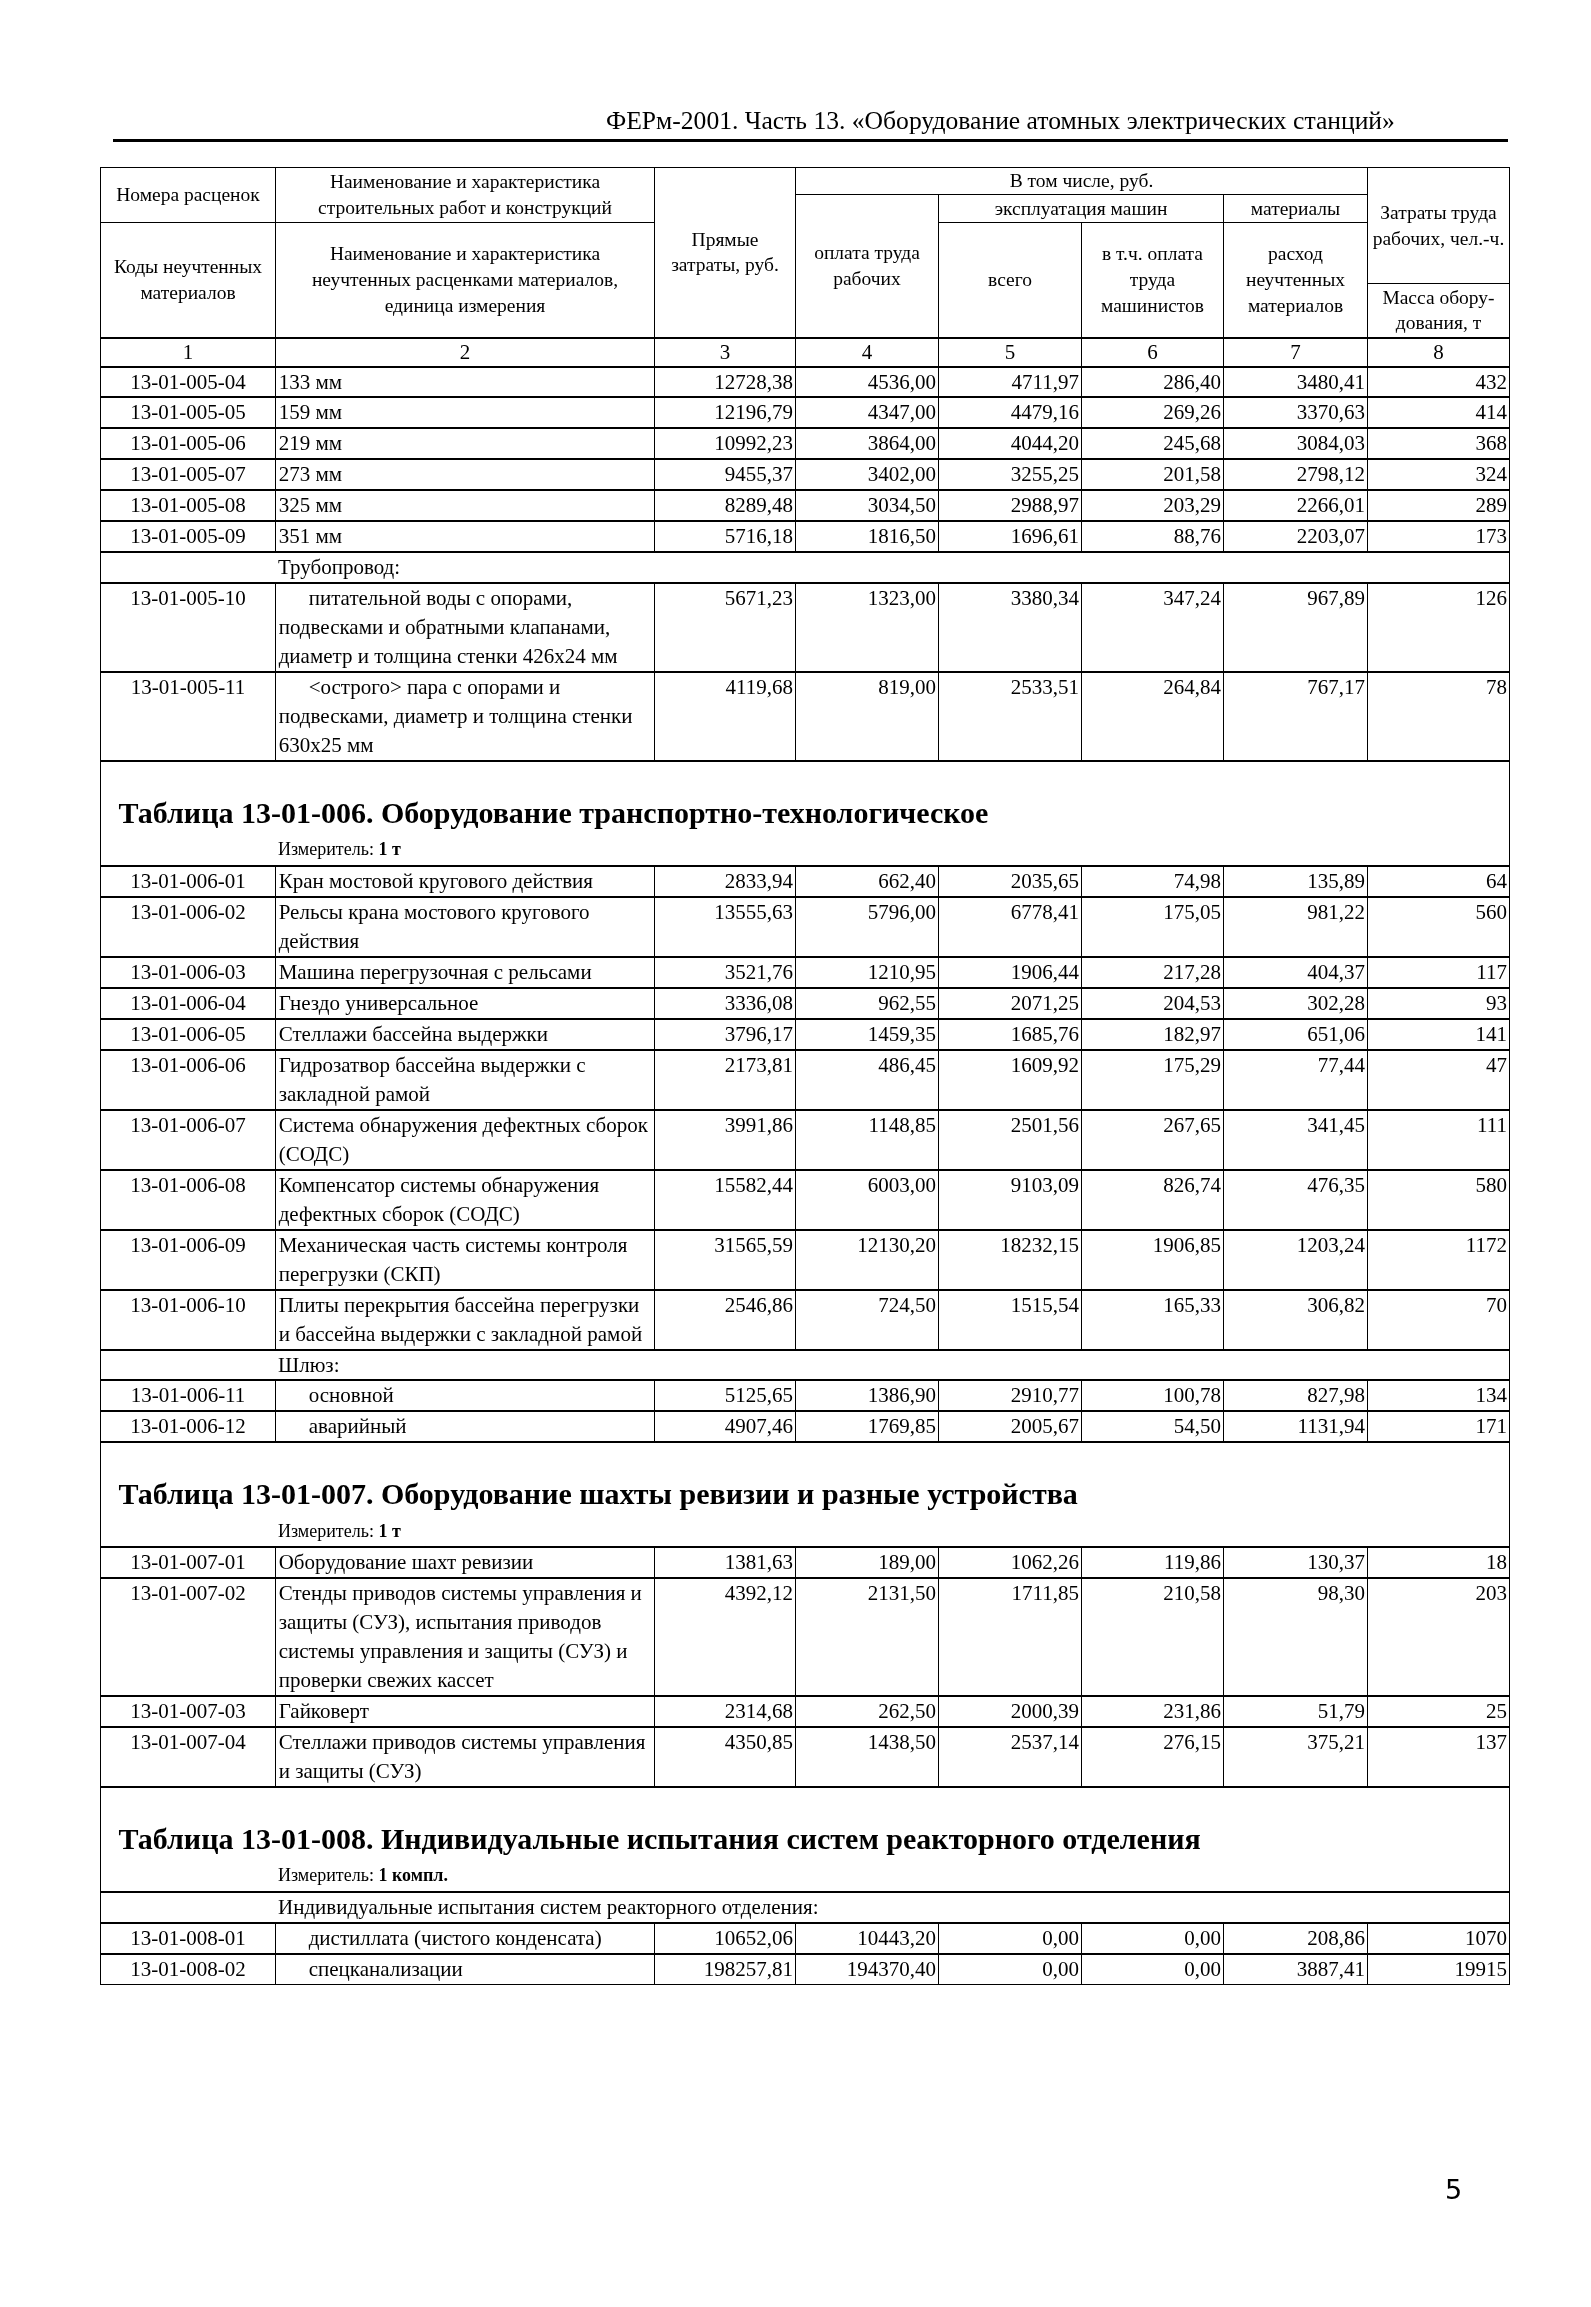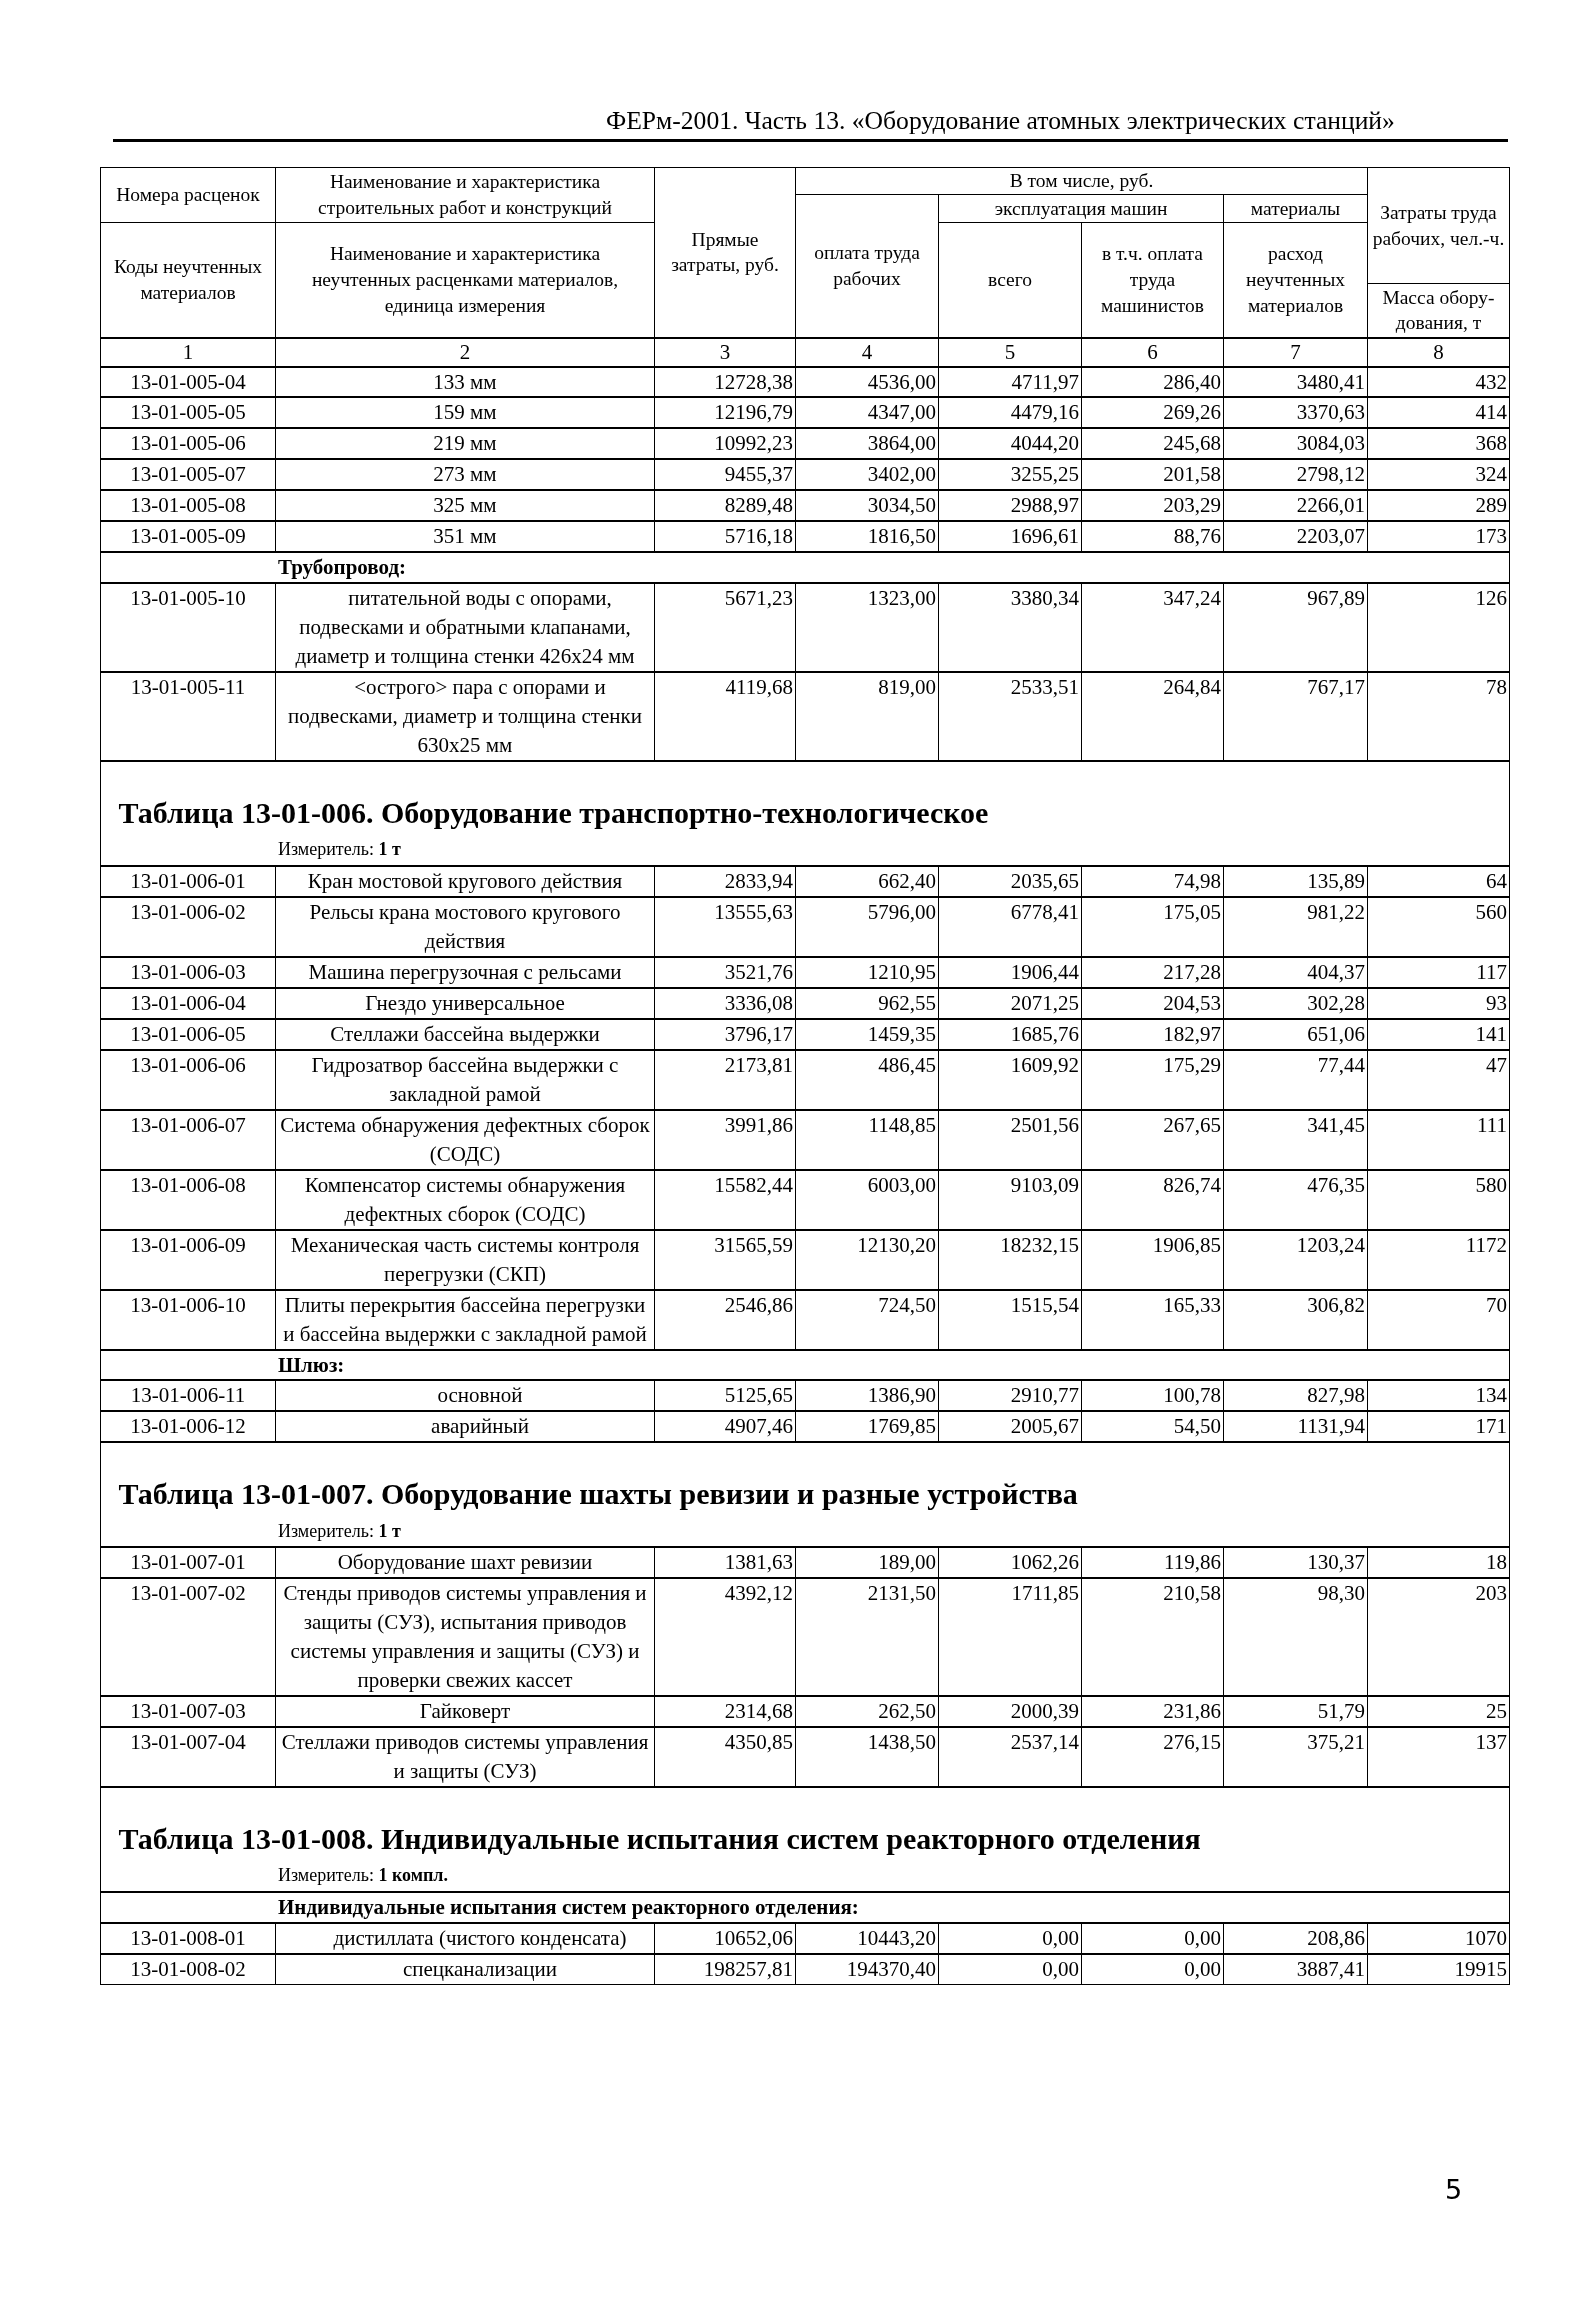--- a/index.html
+++ b/index.html
@@ -5,25 +5,25 @@
   html, body { margin:0; padding:0; background:#ffffff; }
   body { width:1591px; height:2307px; position:relative; font-family:"Liberation Serif", "DejaVu Serif", serif; color:#000; }
   .running-head { position:absolute; left:606px; top:106px; font-size:25.6px; white-space:nowrap; }
   .head-rule { position:absolute; left:113px; top:139px; width:1395px; height:2.7px; background:#000; }
   .frame { position:absolute; left:100px; top:167px; width:1142px; }
   table { border-collapse:collapse; width:1410px; table-layout:fixed; }
   td, th { border:1.3px solid #000; font-size:21px; line-height:1.38; padding:0 2.7px; vertical-align:top; font-weight:normal; }
   th { text-align:center; vertical-align:middle; line-height:1.32; font-size:19.5px; }
   td.num { text-align:right; padding-right:2px; }
   td.code { text-align:center; white-space:nowrap; }
-  td.name { text-align:center; }
+  td.name { text-align:left; }
   td.name.indent { text-indent:30px; }
   .thick-top td, .thick-top th { border-top:2.7px solid #000; }
   .colnums td { text-align:center; height:27px; line-height:27px; }
-  .group td { border-left:1.3px solid #000; border-right:1.3px solid #000; font-weight:bold; }
+  .group td { border-left:1.3px solid #000; border-right:1.3px solid #000; font-weight:normal; }
   .group .gl { padding-left:177px; }
   .section { border-left:1.3px solid #000; border-right:1.3px solid #000; }
   .tbl-title { font-weight:bold; font-size:30px; padding:30px 0 4px 17.5px; white-space:nowrap; }
   .measure { font-size:18px; padding:0 0 2.7px 177px; }
   .measure b { font-weight:bold; }
   .page-num { position:absolute; left:1445px; top:2174px; font-size:27px; font-family:"DejaVu Sans", sans-serif; }
 </style>
 </head>
 <body>
 

